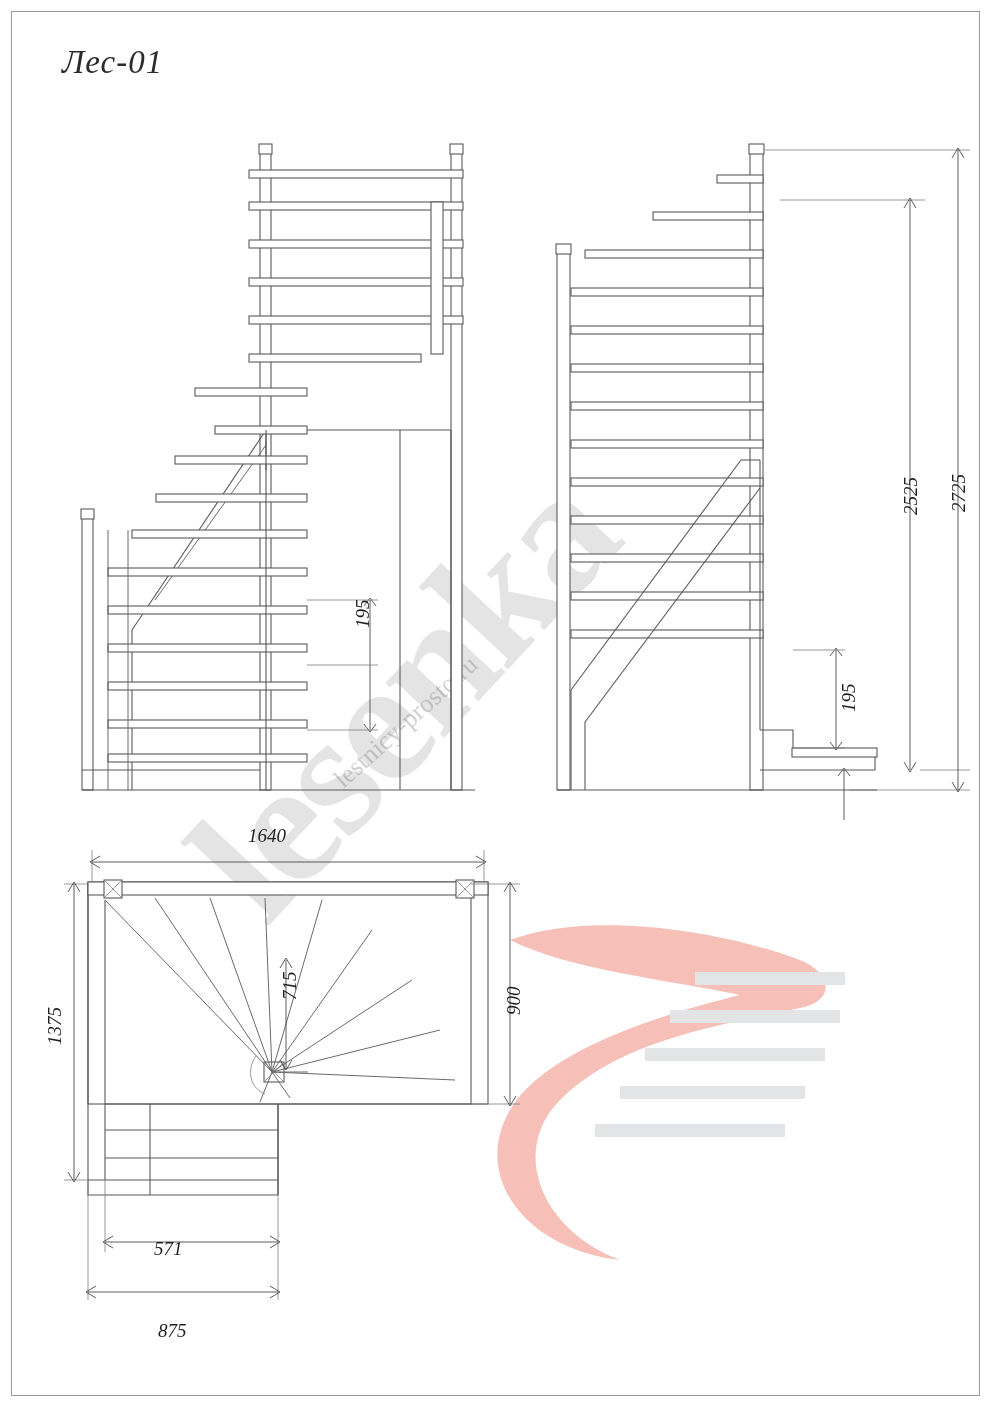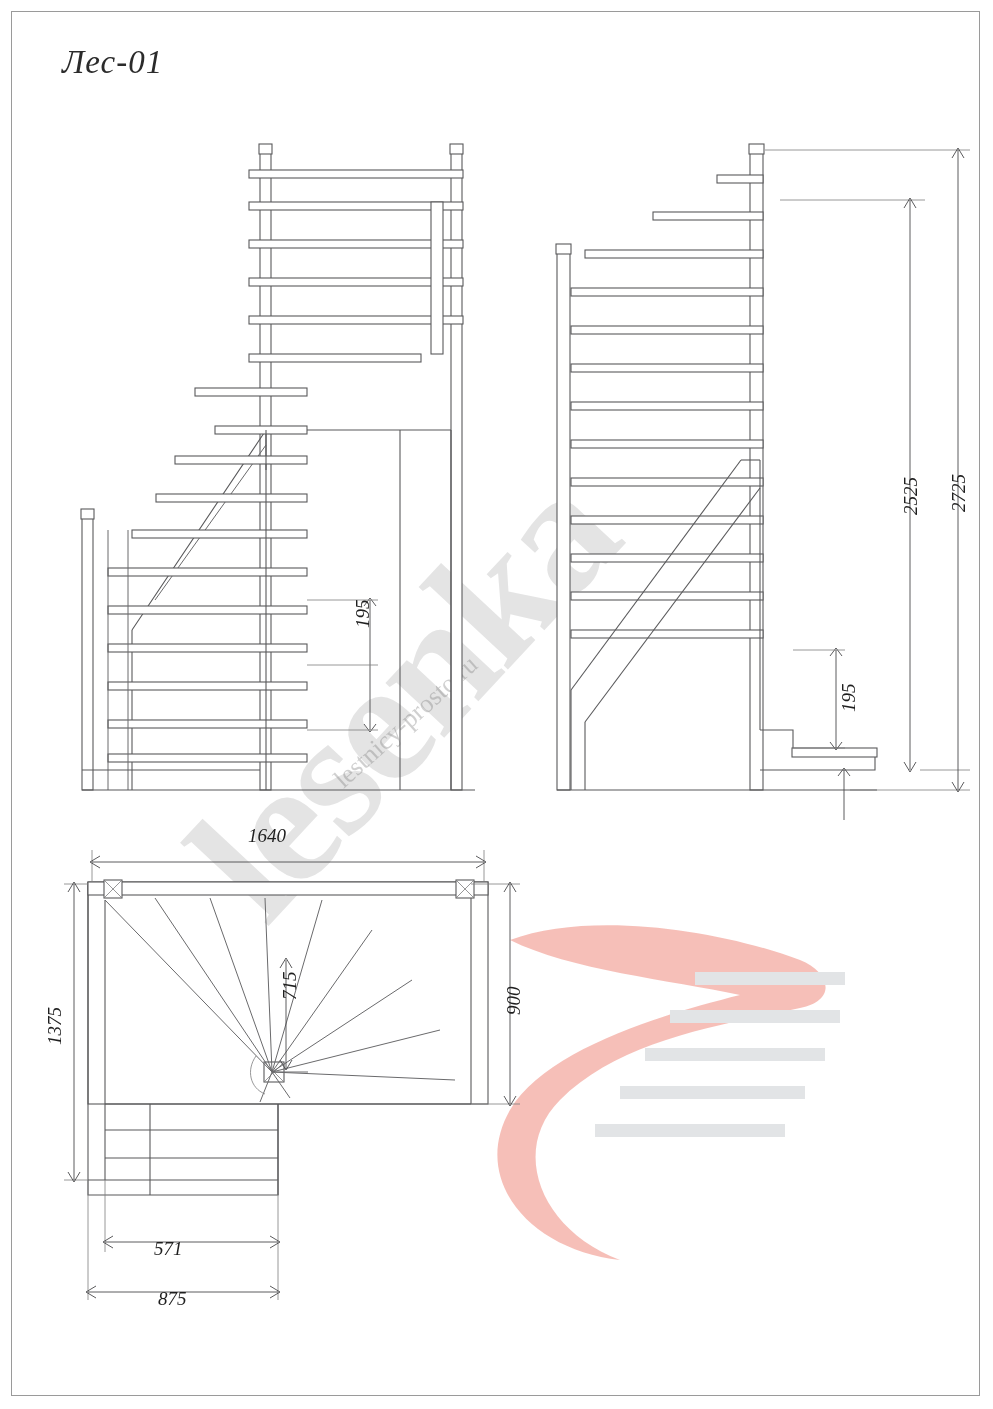--- a/index.html
+++ b/index.html
@@ -295,15 +295,15 @@
     <path class="dim" d="M28 452 L218 452"></path>
     <path class="dim" d="M36 446 L26 452 L36 458"></path>
     <path class="dim" d="M210 446 L220 452 L210 458"></path>
   </svg>
 
   <div class="dimlabel" style="left:248px; top:825px;">1640</div>
   <div class="dimlabel vert" style="left:44px; top:1045px;">1375</div>
   <div class="dimlabel vert" style="left:503px; top:1015px;">900</div>
   <div class="dimlabel vert" style="left:279px; top:1000px;">715</div>
   <div class="dimlabel" style="left:154px; top:1238px;">571</div>
-  <div class="dimlabel" style="left:158px; top:1288px;">875</div>
+  <div class="dimlabel" style="left:158px; top:1320px;">875</div>
 
 </div>
 
 </body></html>

